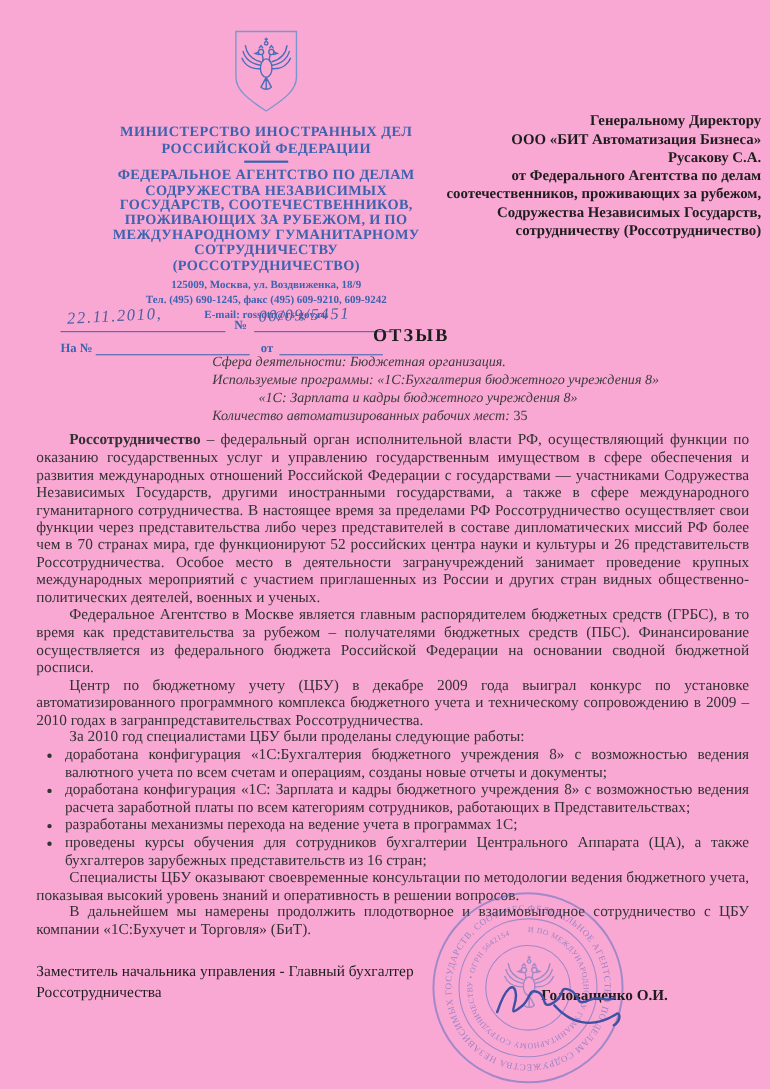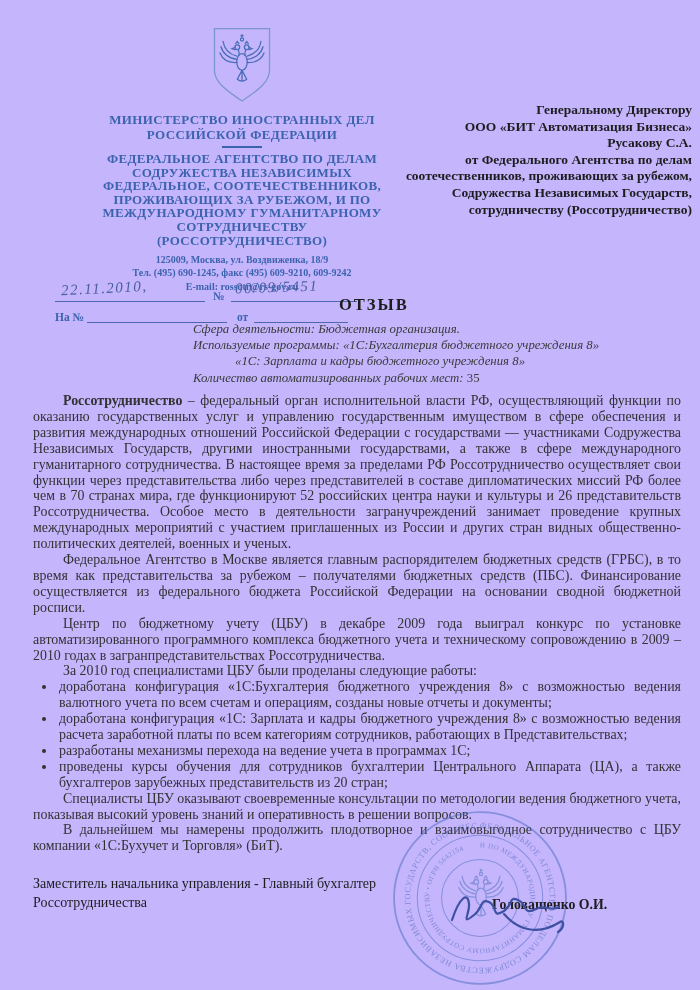--- a/index.html
+++ b/index.html
@@ -1,18 +1,18 @@
 <!DOCTYPE html>
 <html><head>
 <meta charset="utf-8">
 <style>
   html,body { margin:0; padding:0; }
   .page {
     position:relative; width:700px; height:990px;
-    background:#c4b5fd; overflow:hidden;
+    background:#f9a8d4; overflow:hidden;
     font-family:"Liberation Serif", serif; color:#2e2e2e;
   }
   
   .letterhead { position:absolute; left:40px; top:26px; width:404px; text-align:center; color:#3d63ae; }
   .coat { display:block; margin:0 auto; }
   .ministry { font-weight:bold; font-size:13px; line-height:14.5px; margin-top:5px; letter-spacing:0.4px; }
   .divider { width:40px; border-top:2px solid #3d63ae; margin:4px auto 4px auto; }
   .agency { font-weight:bold; font-size:13px; line-height:13.6px; letter-spacing:0.3px; }
   .address { margin-top:6px; font-weight:bold; font-size:10px; line-height:13.2px; }
   
@@ -78,21 +78,21 @@
       <use href="#eagle-shape" transform="translate(9,10) scale(0.82)"></use>
     </svg>
     <div class="ministry">
       <div>МИНИСТЕРСТВО ИНОСТРАННЫХ ДЕЛ</div>
       <div>РОССИЙСКОЙ ФЕДЕРАЦИИ</div>
     </div>
     <div class="divider"></div>
     <div class="agency">
       <div>ФЕДЕРАЛЬНОЕ АГЕНТСТВО ПО ДЕЛАМ</div>
       <div>СОДРУЖЕСТВА НЕЗАВИСИМЫХ</div>
-      <div>ФЕДЕРАЛЬНОЕ, СООТЕЧЕСТВЕННИКОВ,</div>
+      <div>ГОСУДАРСТВ, СООТЕЧЕСТВЕННИКОВ,</div>
       <div>ПРОЖИВАЮЩИХ ЗА РУБЕЖОМ, И ПО</div>
       <div>МЕЖДУНАРОДНОМУ ГУМАНИТАРНОМУ</div>
       <div>СОТРУДНИЧЕСТВУ</div>
       <div>(РОССОТРУДНИЧЕСТВО)</div>
     </div>
     <div class="address">
       <div>125009, Москва, ул. Воздвиженка, 18/9</div>
       <div>Тел. (495) 690-1245, факс (495) 609-9210, 609-9242</div>
       <div>E-mail: rossotr@rs-gov.ru</div>
     </div>
@@ -131,21 +131,21 @@
 
   <div class="body">
     <p><span class="lead">Россотрудничество</span><span> – федеральный орган исполнительной власти РФ,  осуществляющий функции по оказанию государственных услуг и управлению государственным имуществом в сфере обеспечения и развития международных отношений Российской Федерации с государствами — участниками Содружества Независимых Государств, другими иностранными государствами, а также в сфере международного гуманитарного сотрудничества. В настоящее время за пределами РФ Россотрудничество осуществляет свои функции через представительства либо через представителей в составе дипломатических миссий РФ более чем в 70 странах мира, где функционируют 52 российских центра науки и культуры и 26 представительств Россотрудничества. Особое место в деятельности загранучреждений занимает проведение крупных международных мероприятий с участием приглашенных из России и других стран видных общественно-политических деятелей, военных и ученых.</span></p>
     <p>Федеральное Агентство в Москве является главным распорядителем бюджетных средств (ГРБС), в то время как представительства за рубежом – получателями бюджетных средств (ПБС). Финансирование осуществляется из федерального бюджета Российской Федерации на основании сводной бюджетной росписи.</p>
     <p>Центр по бюджетному учету (ЦБУ) в декабре 2009 года выиграл конкурс по установке автоматизированного программного комплекса бюджетного учета и техническому сопровождению в 2009 – 2010 годах в загранпредставительствах Россотрудничества.</p>
     <p>За 2010 год специалистами ЦБУ были проделаны следующие работы:</p>
     <ul>
       <li>доработана конфигурация «1С:Бухгалтерия бюджетного  учреждения 8» с возможностью ведения валютного учета по всем счетам и операциям, созданы новые отчеты и документы;</li>
       <li>доработана конфигурация «1С: Зарплата и кадры бюджетного учреждения 8» с возможностью ведения расчета заработной платы по всем категориям сотрудников, работающих в Представительствах;</li>
       <li>разработаны механизмы перехода на ведение учета в программах 1С;</li>
-      <li>проведены курсы обучения для сотрудников бухгалтерии Центрального Аппарата (ЦА),  а также бухгалтеров зарубежных представительств из 20 стран;</li>
+      <li>проведены курсы обучения для сотрудников бухгалтерии Центрального Аппарата (ЦА),  а также бухгалтеров зарубежных представительств из 16 стран;</li>
     </ul>
     <p>Специалисты ЦБУ оказывают своевременные консультации по методологии ведения бюджетного учета, показывая высокий уровень знаний и оперативность в решении вопросов.</p>
     <p>В дальнейшем мы намерены продолжить плодотворное и взаимовыгодное сотрудничество с ЦБУ компании «1С:Бухучет и Торговля» (БиТ).</p>
   </div>
 
   <div class="sigpos">
     <div>Заместитель начальника управления - Главный бухгалтер</div>
     <div>Россотрудничества</div>
   </div>
   <div class="signame">Головащенко О.И.</div>

